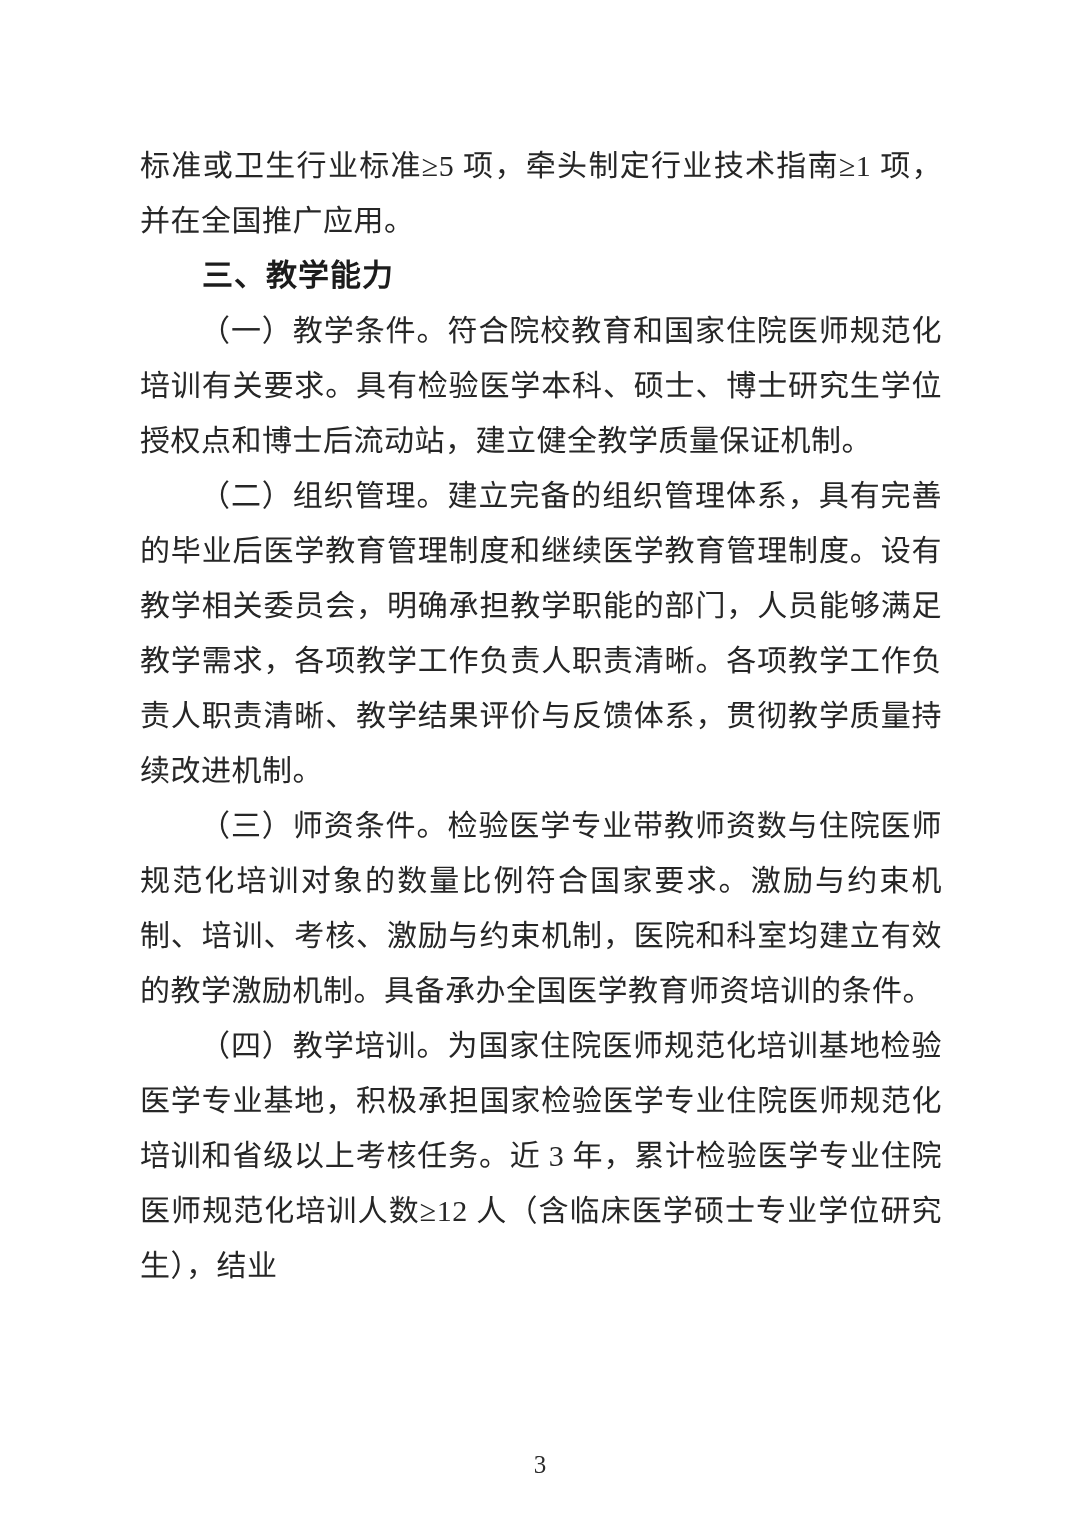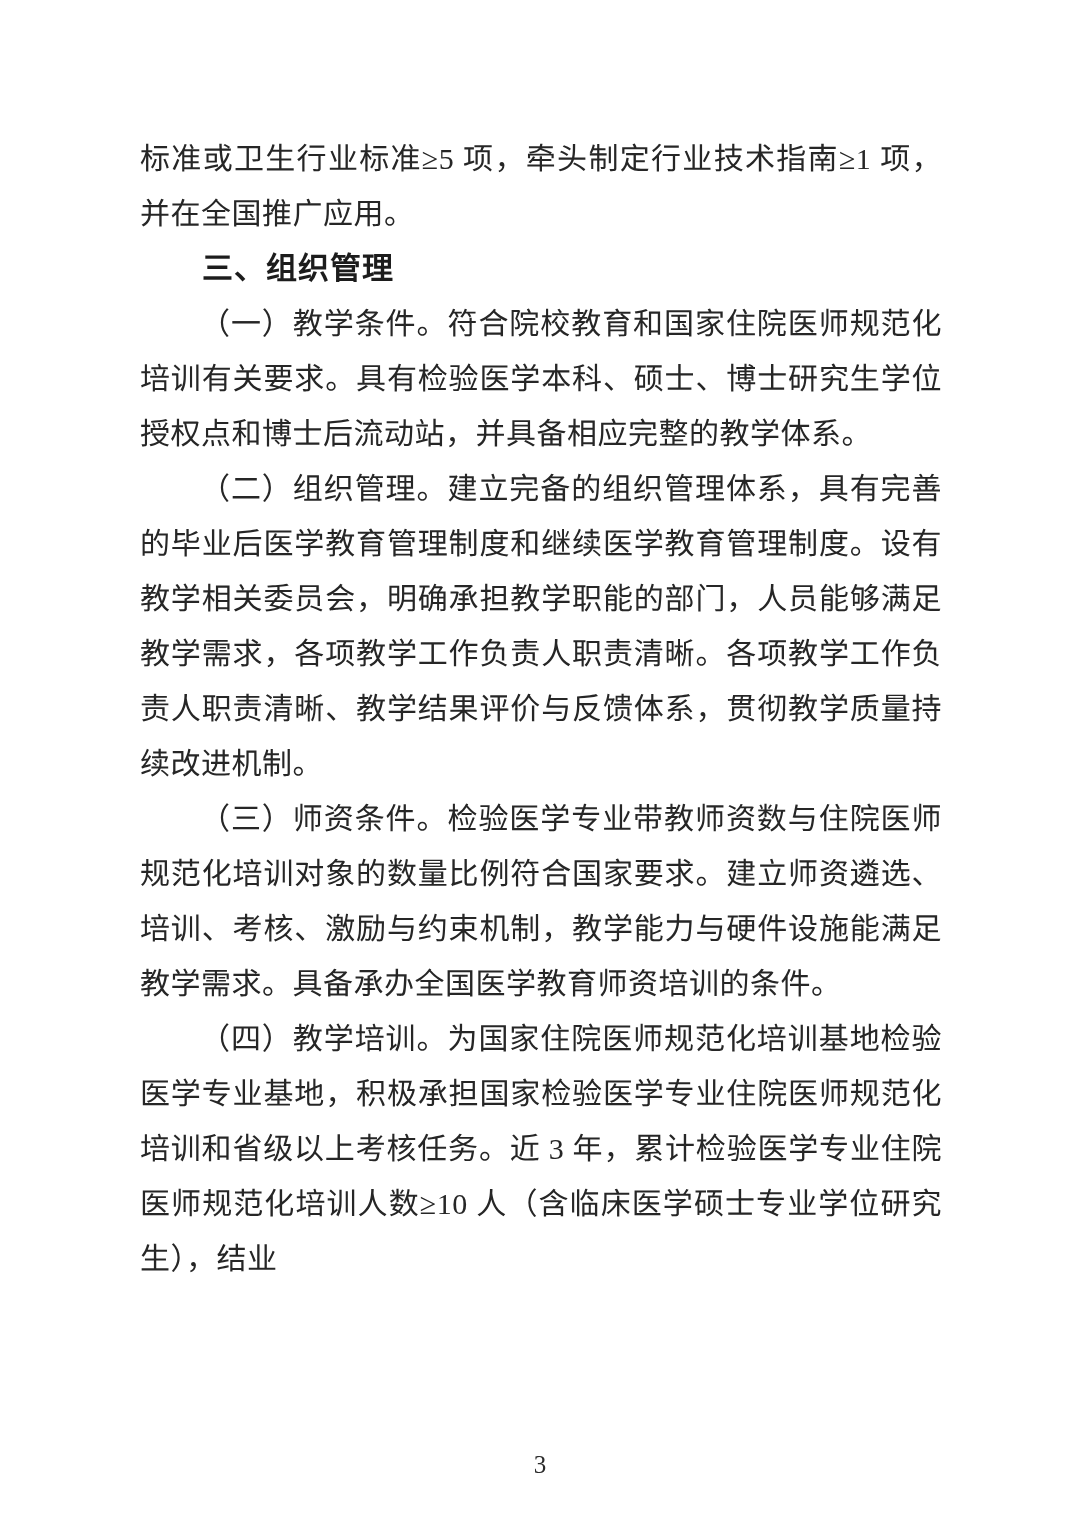--- a/index.html
+++ b/index.html
@@ -12,21 +12,21 @@
     width: 1080px;
     height: 1527px;
     background: #ffffff;
     overflow: hidden;
     color: #262626;
     font-family: "Liberation Serif", "DejaVu Serif", serif;
   }
   .content {
     position: absolute;
     left: 140px;
-    top: 131px;
+    top: 138px;
     width: 802px;
   }
   .content p {
     margin: 0;
     font-size: 30px;
     line-height: 55px;
     text-align: justify;
     text-indent: 2em;
     letter-spacing: 0.5px;
   }
@@ -56,22 +56,22 @@
     color: #2b2b2b;
     font-family: "Liberation Serif", "DejaVu Serif", serif;
   }
 </style>
 </head>
 <body>
 
 <div class="page">
   <div class="content">
     <p class="no-indent">标准或卫生行业标准≥5 项，牵头制定行业技术指南≥1 项，并在全国推广应用。</p>
-    <h2 class="section-heading">三、组织管理</h2>
-    <p>（一）教学条件。符合院校教育和国家住院医师规范化培训有关要求。具有检验医学本科、硕士、博士研究生学位授权点和博士后流动站，并具备相应完整的教学体系。</p>
+    <h2 class="section-heading">三、教学能力</h2>
+    <p>（一）教学条件。符合院校教育和国家住院医师规范化培训有关要求。具有检验医学本科、硕士、博士研究生学位授权点和博士后流动站，建立健全教学质量保证机制。</p>
     <p>（二）组织管理。建立完备的组织管理体系，具有完善的毕业后医学教育管理制度和继续医学教育管理制度。设有教学相关委员会，明确承担教学职能的部门，人员能够满足教学需求，各项教学工作负责人职责清晰。各项教学工作负责人职责清晰、教学结果评价与反馈体系，贯彻教学质量持续改进机制。</p>
-    <p>（三）师资条件。检验医学专业带教师资数与住院医师规范化培训对象的数量比例符合国家要求。建立师资遴选、培训、考核、激励与约束机制，教学能力与硬件设施能满足教学需求。具备承办全国医学教育师资培训的条件。</p>
-    <p>（四）教学培训。为国家住院医师规范化培训基地检验医学专业基地，积极承担国家检验医学专业住院医师规范化培训和省级以上考核任务。近 3 年，累计检验医学专业住院医师规范化培训人数≥10 人（含临床医学硕士专业学位研究生），结业</p>
+    <p>（三）师资条件。检验医学专业带教师资数与住院医师规范化培训对象的数量比例符合国家要求。激励与约束机制、培训、考核、激励与约束机制，医院和科室均建立有效的教学激励机制。具备承办全国医学教育师资培训的条件。</p>
+    <p>（四）教学培训。为国家住院医师规范化培训基地检验医学专业基地，积极承担国家检验医学专业住院医师规范化培训和省级以上考核任务。近 3 年，累计检验医学专业住院医师规范化培训人数≥12 人（含临床医学硕士专业学位研究生），结业</p>
   </div>
   <div class="footer">
     <span class="page-number">3</span>
   </div>
 </div>
 
 </body></html>

